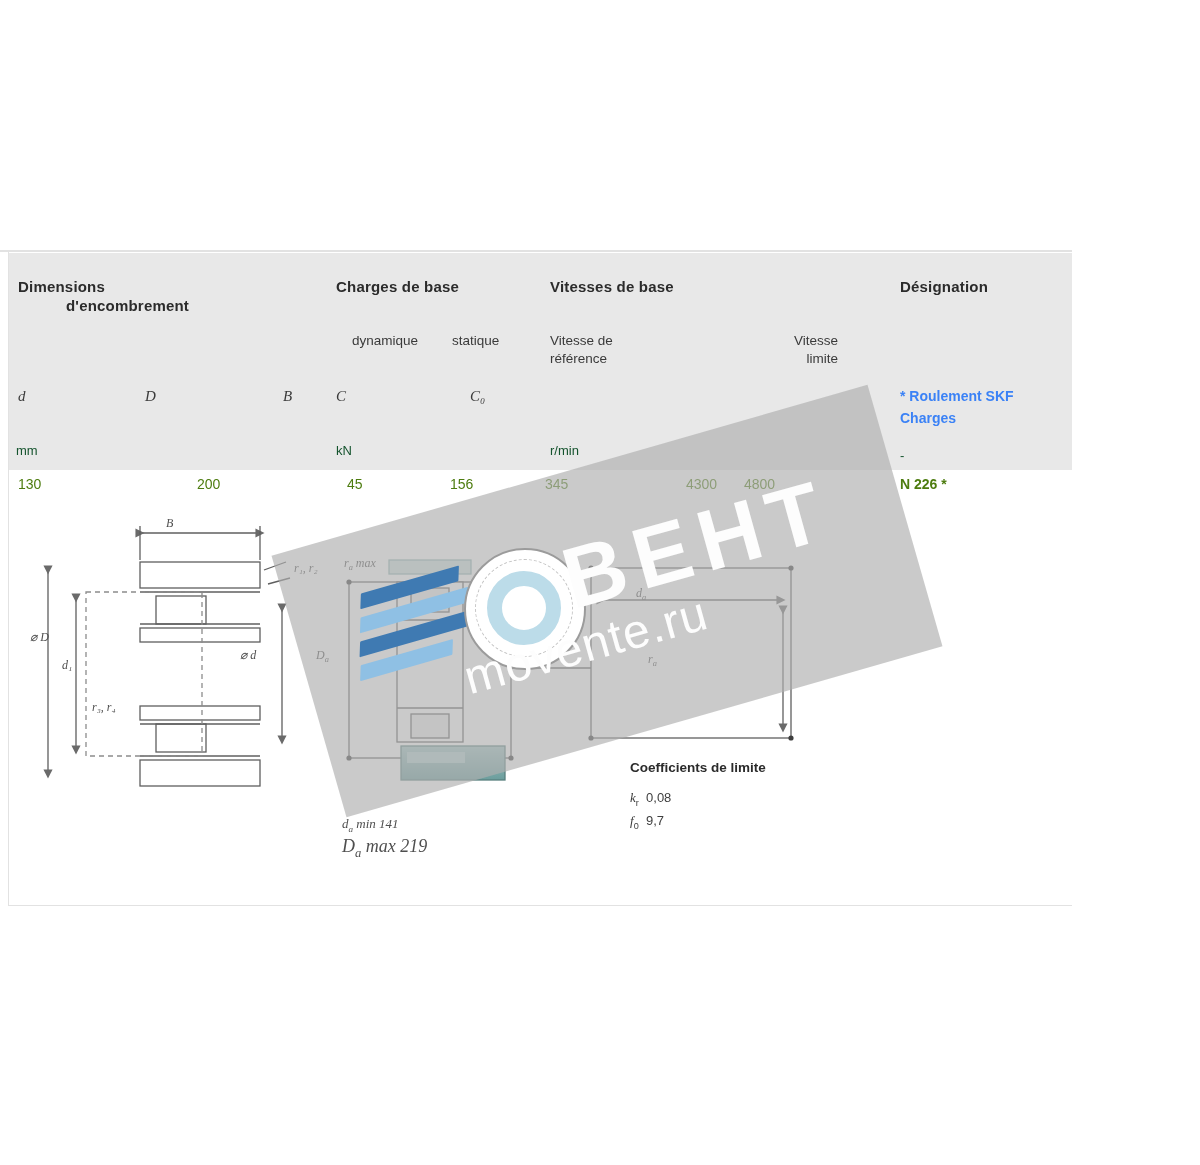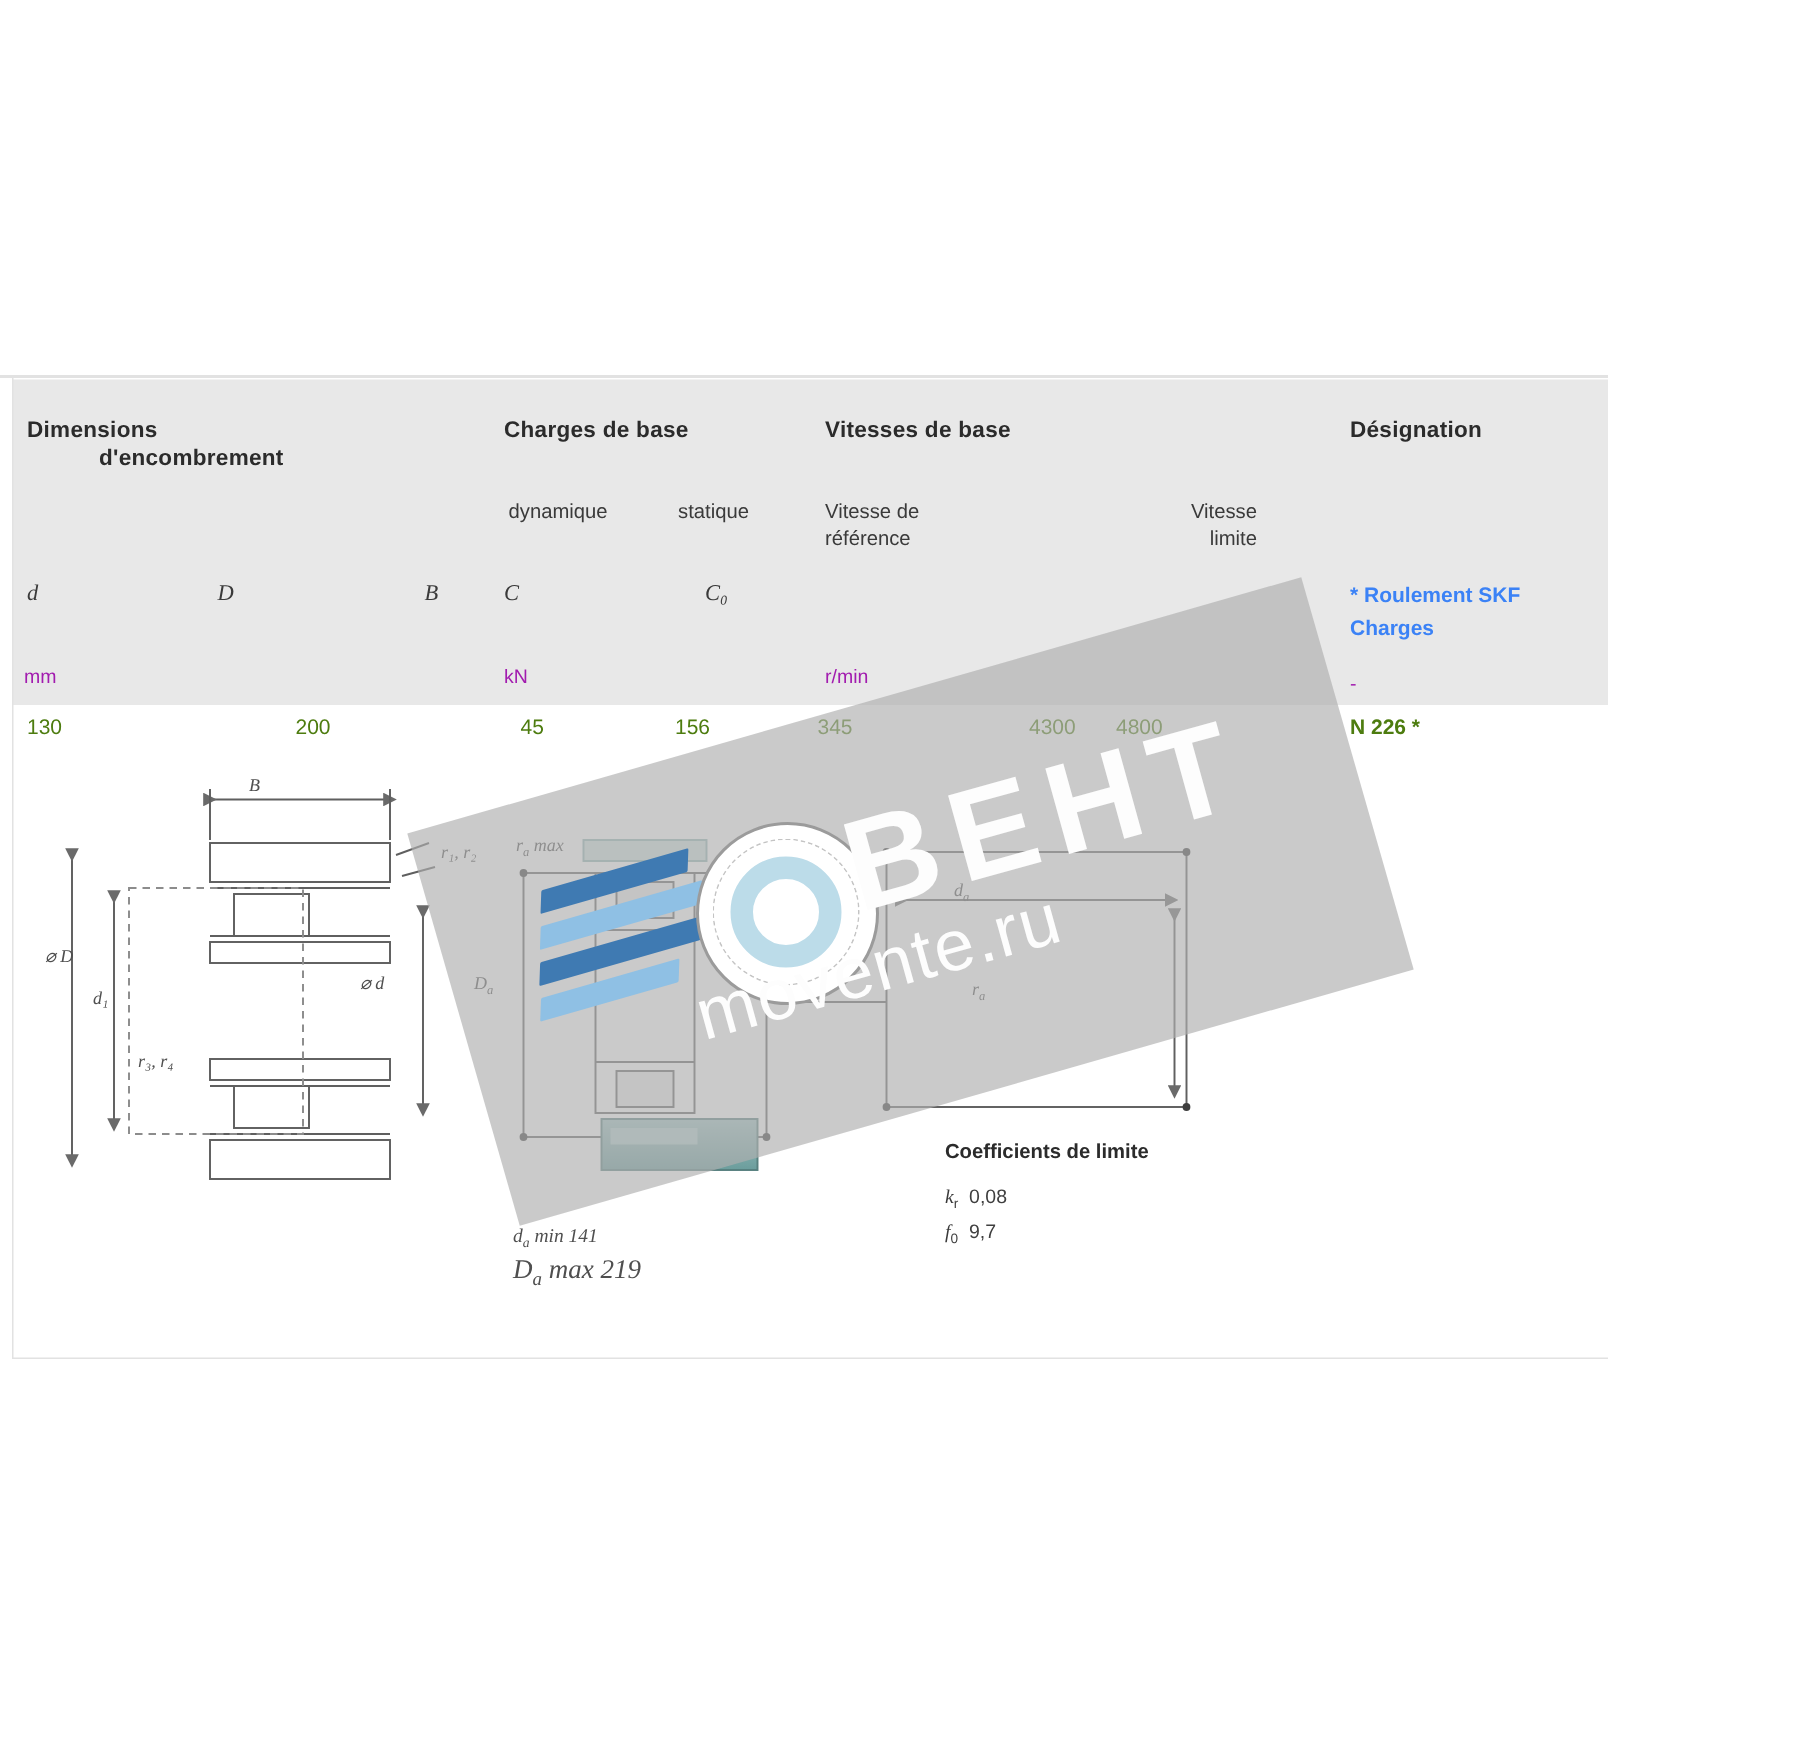--- a/index.html
+++ b/index.html
@@ -2,21 +2,21 @@
 <html><head>
 <meta charset="utf-8">
 <style>
   html,body{margin:0;padding:0;background:#fff;}
   body{font-family:"Liberation Sans",sans-serif;color:#2b2b2b;}
   .page{position:relative;width:1072px;height:1165px;background:#fff;overflow:hidden;}
   .abs{position:absolute;}
   .hd{font-size:15px;font-weight:bold;letter-spacing:.2px;}
   .sub{font-size:13.5px;color:#3a3a3a;}
   .sym{font-family:"Liberation Serif",serif;font-style:italic;font-size:15px;color:#3a3a3a;}
-  .unit{font-size:13px;color:#a21caf;}
+  .unit{font-size:13px;color:#14532d;}
   .val{font-size:14px;color:#4d7c0f;}
   .dimlab{font-family:"Liberation Serif",serif;font-style:italic;font-size:12px;color:#4f4f4f;white-space:nowrap;}
   .note{font-size:14px;font-weight:600;color:#3b82f6;}
   .hairline{background:#e2e2e2;}
   .thead-bg{background:#e8e8e8;}
   sub{font-size:70%;}
   .band{background:rgba(175,175,175,.66);transform:rotate(-16deg);}
   .wm-text{color:#fdfdfd;transform:rotate(-15.5deg);transform-origin:left top;white-space:nowrap;}
   .bar{transform:skewX(-18deg);border-radius:1px;}
 </style>
@@ -32,21 +32,21 @@
   <div class="abs hairline" style="left:8px;top:252px;width:1px;height:654px;"></div>
   <div class="abs hairline" style="left:1191px;top:252px;width:1px;height:654px;"></div>
   <div class="abs hairline" style="left:8px;top:905px;width:1183px;height:1px;"></div>
 
   <div class="abs hd" style="left:18px;top:278px;">Dimensions</div>
   <div class="abs hd" style="left:18px;top:297px;margin-left:48px;">d'encombrement</div>
   <div class="abs hd" style="left:336px;top:278px;">Charges de base</div>
   <div class="abs hd" style="left:550px;top:278px;">Vitesses de base</div>
   <div class="abs hd" style="left:900px;top:278px;">Désignation</div>
 
-  <div class="abs sub" style="left:339px;top:333px;">dynamique</div>
+  <div class="abs sub" style="left:352px;top:333px;">dynamique</div>
   <div class="abs sub" style="left:452px;top:333px;">statique</div>
   <div class="abs sub" style="left:550px;top:333px;">Vitesse de</div>
   <div class="abs sub" style="left:550px;top:351px;">référence</div>
   <div class="abs sub" style="left:740px;top:333px;width:98px;text-align:right;">Vitesse</div>
   <div class="abs sub" style="left:740px;top:351px;width:98px;text-align:right;">limite</div>
 
   <div class="abs sym" style="left:18px;top:388px;">d</div>
   <div class="abs sym" style="left:145px;top:388px;">D</div>
   <div class="abs sym" style="left:283px;top:388px;">B</div>
   <div class="abs sym" style="left:336px;top:388px;">C</div>

